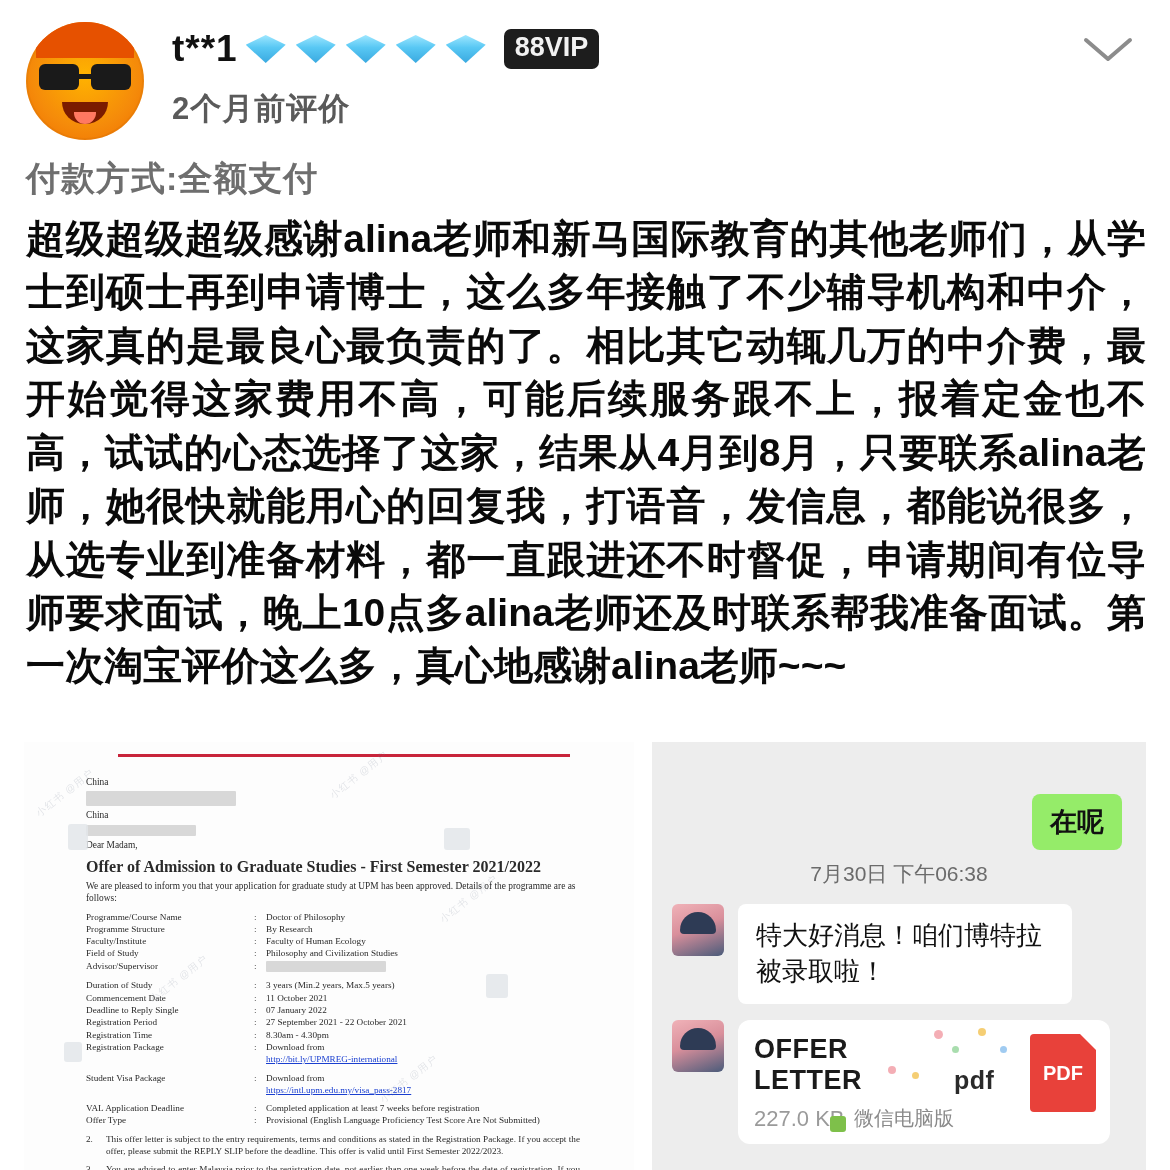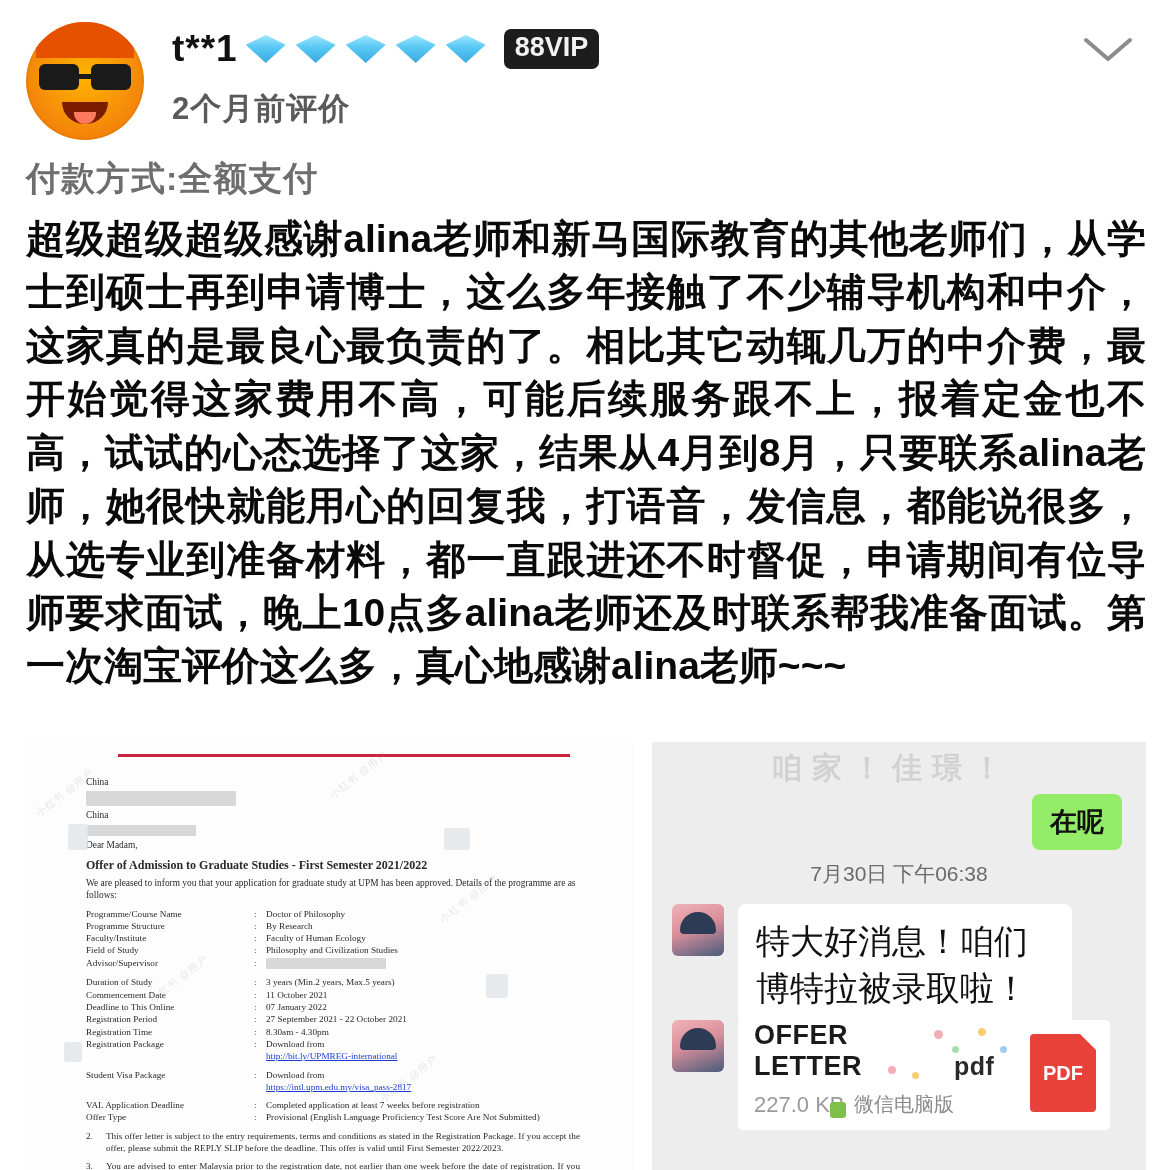--- a/index.html
+++ b/index.html
@@ -201,21 +201,21 @@
   }
   .doc .redact-lg { height: 15px; }
   .doc p, .doc div.line {
     margin: 0 0 3px 0;
     font-size: 9.4px;
     line-height: 1.28;
   }
   .doc .bold { font-weight: normal; }
   .doc .heading {
     font-weight: bold;
-    font-size: 12px;
+    font-size: 16px;
     margin: 7px 0 4px 0;
   }
   .doc .kv {
     display: flex;
     font-size: 9.2px;
     line-height: 1.34;
   }
   .doc .kv .k { width: 168px; flex: 0 0 168px; }
   .doc .kv .sep { width: 12px; flex: 0 0 12px; }
   .doc .kv .v { flex: 1 1 auto; }
@@ -302,29 +302,29 @@
     position: absolute;
     left: 8px; top: 8px;
     width: 36px; height: 22px;
     background: #2e3b55;
     border-radius: 18px 18px 4px 4px;
   }
   .chat .bubble-white {
     background: #ffffff;
     border-radius: 8px;
     padding: 14px 18px;
-    font-size: 34px;
+    font-size: 26px;
     line-height: 1.38;
     color: #111;
     flex: 1 1 auto;
   }
   .chat .file-card {
     background: #ffffff;
-    border-radius: 5px;
-    padding: 0 16px 12px 16px;
+    border-radius: 12px;
+    padding: 14px 16px 12px 16px;
     flex: 1 1 auto;
     position: relative;
     min-height: 96px;
   }
   .chat .file-name {
     font-size: 27px;
     font-weight: bold;
     color: #1b1b1b;
     letter-spacing: 0.5px;
   }
@@ -483,21 +483,21 @@
             <span class="k bold">Duration of Study</span>
             <span class="sep">:</span>
             <span class="v">3 years (Min.2 years, Max.5 years)</span>
           </div>
         <div class="kv">
             <span class="k bold">Commencement Date</span>
             <span class="sep">:</span>
             <span class="v">11 October 2021</span>
           </div>
         <div class="kv">
-            <span class="k bold">Deadline to This Online</span>
+            <span class="k bold">Deadline to Reply Single</span>
             <span class="sep">:</span>
             <span class="v">07 January 2022</span>
           </div>
         <div class="kv">
             <span class="k bold">Registration Period</span>
             <span class="sep">:</span>
             <span class="v">27 September 2021 - 22 October 2021</span>
           </div>
         <div class="kv">
             <span class="k bold">Registration Time</span>
@@ -543,21 +543,20 @@
           <span>This offer letter is subject to the entry requirements, terms and conditions as stated in the Registration Package. If you accept the offer, please submit the REPLY SLIP before the deadline. This offer is valid until First Semester 2022/2023.</span>
         </div>
       <div class="para">
           <span class="num">3.</span>
           <span>You are advised to enter Malaysia prior to the registration date, not earlier than one week before the date of registration. If you enter earlier, it may result in additional cost for visa/pass processing. As required by the Immigration Department of Malaysia, all new international students need to enter Malaysia using VAL. The VAL will entitle you to a Single Entry Visa on your passport, which will be issued by the Malaysian Embassy/Consulate in your country. Submit your VAL application as soon as you receive this offer or at least 7 weeks before registration date. Please refer to Student Visa Package for more information.</span>
         </div>
 
     </div>
 
     <div class="img-card chat">
-      <div class="chat-bg-text">咱家！佳璟！</div>
 
       <div class="bubble-green">在呢</div>
 
       <div class="timestamp">7月30日 下午06:38</div>
 
       <div class="msg msg1">
         <div class="av"></div>
         <div class="bubble-white">特大好消息！咱们博特拉被录取啦！</div>
       </div>
 

